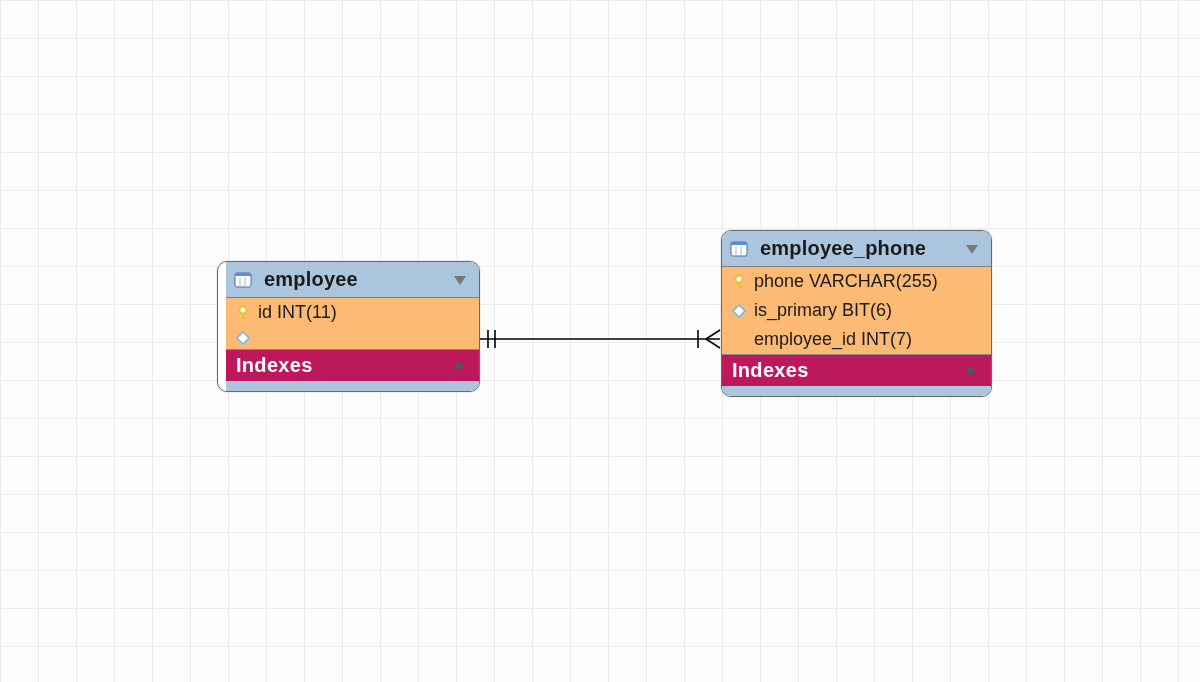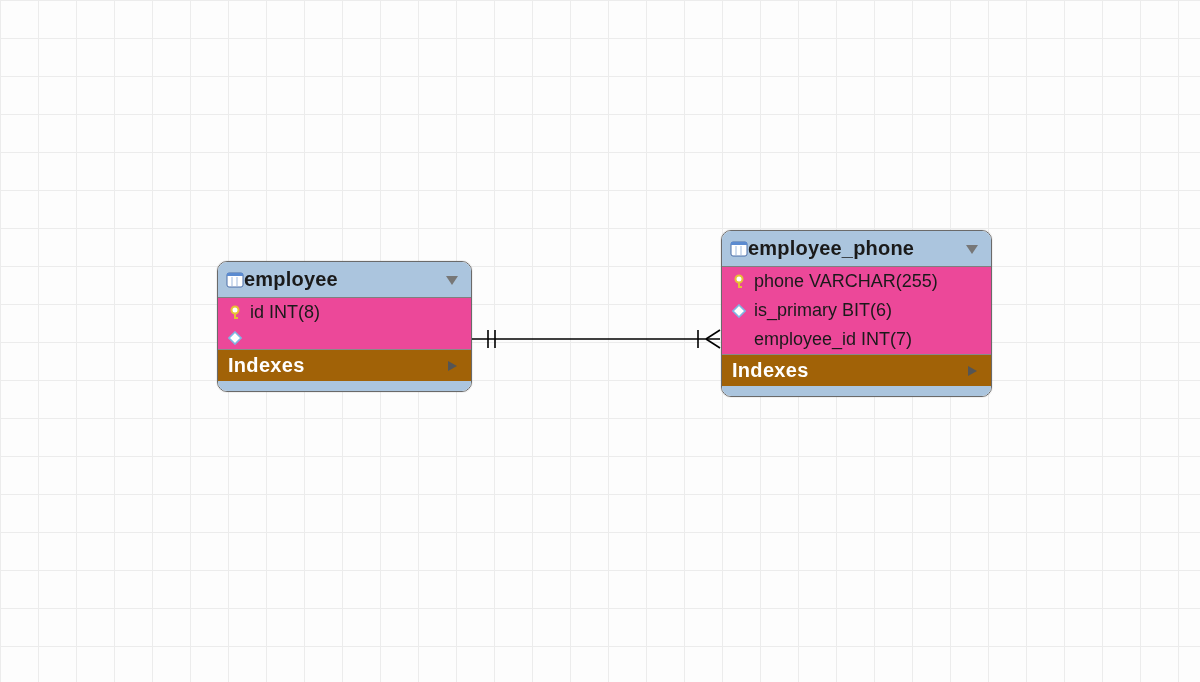--- a/index.html
+++ b/index.html
@@ -37,42 +37,42 @@
     border-radius: 10px;
     background: #ffffff;
     box-shadow: 0 0 0 1px rgba(0,0,0,0.05);
     overflow: hidden;
   }
   .entity .header {
     background: #abc5de;
     display: flex;
     align-items: center;
     padding: 6px 10px 6px 8px;
-    gap: 0;
+    gap: 12px;
     border-bottom: 1px solid #7f7f7f;
   }
   .entity .title {
     flex: 1;
     font-weight: 700;
     font-size: 20px;
     letter-spacing: 0.2px;
   }
   .entity .fields {
-    background: #ec4899;
+    background: #fdba74;
   }
   .entity .field {
     display: flex;
     align-items: center;
     gap: 6px;
     padding: 4px 10px 4px 8px;
     font-size: 18px;
   }
   .entity .field .col-text { flex: 1; white-space: nowrap; }
   .entity .footer {
-    background: #a16207;
+    background: #be185d;
     border-top: 1px solid #8a8a8a;
     display: flex;
     align-items: center;
     padding: 4px 10px 4px 10px;
   }
   .entity .footer .label {
     flex: 1;
     color: #ffffff;
     font-weight: 700;
     font-size: 20px;
@@ -95,21 +95,21 @@
     <line x1="471" y1="339" x2="720" y2="339" stroke="#000" stroke-width="1.6"></line>
 
     <line x1="488" y1="330" x2="488" y2="348" stroke="#000" stroke-width="1.6"></line>
     <line x1="495" y1="330" x2="495" y2="348" stroke="#000" stroke-width="1.6"></line>
 
     <line x1="698" y1="330" x2="698" y2="348" stroke="#000" stroke-width="1.6"></line>
     <line x1="706" y1="339" x2="720" y2="330" stroke="#000" stroke-width="1.6"></line>
     <line x1="706" y1="339" x2="720" y2="348" stroke="#000" stroke-width="1.6"></line>
   </svg>
 
-  <div class="entity" style="left:217px; top:261px; width:253px;">
+  <div class="entity" style="left:217px; top:261px; width:253px;padding-left:8px;">
     <div class="header">
       <span class="icon-slot">
         <svg class="icon-svg" width="18" height="16">
             <rect x="1" y="1" width="16" height="14" rx="2" fill="#fff" stroke="#4b6ea8" stroke-width="1"></rect>
             <rect x="1" y="1" width="16" height="3" fill="#5b8bd0"></rect>
             <line x1="6" y1="5" x2="6" y2="14" stroke="#9fb9dc" stroke-width="1"></line>
             <line x1="11" y1="5" x2="11" y2="14" stroke="#9fb9dc" stroke-width="1"></line>
           </svg>
       </span>
       <span class="title">employee</span>
@@ -121,21 +121,21 @@
     </div>
     <div class="fields">
       <div class="field">
         <span class="icon-slot">
           <svg class="icon-svg" width="14" height="16">
               <circle cx="7" cy="5" r="3.5" fill="#fff" stroke="#e6c133" stroke-width="2"></circle>
               <rect x="6" y="8" width="2" height="6" fill="#e6c133"></rect>
               <rect x="6" y="12" width="4" height="2" fill="#e6c133"></rect>
             </svg>
         </span>
-        <span class="col-text">id INT(8)</span>
+        <span class="col-text">id INT(11)</span>
       </div>
       <div class="field">
         <span class="icon-slot">
           <svg class="icon-svg" width="14" height="14">
               <polygon points="7,1 13,7 7,13 1,7" fill="#fff" stroke="#7fb6e2" stroke-width="1.6"></polygon>
             </svg>
         </span>
       </div>
     </div>
     <div class="footer">

